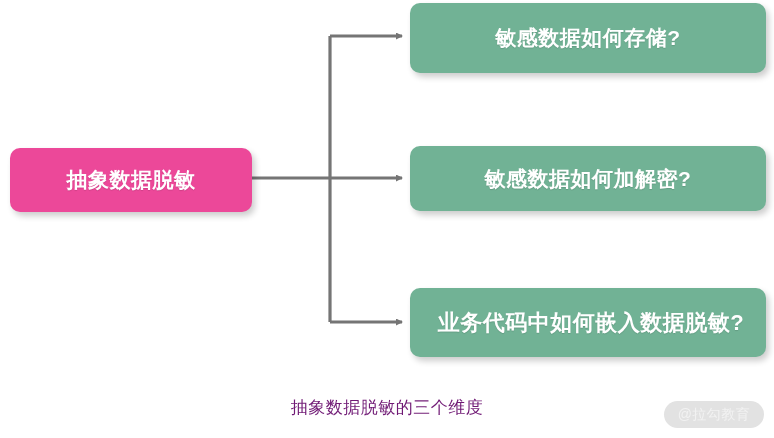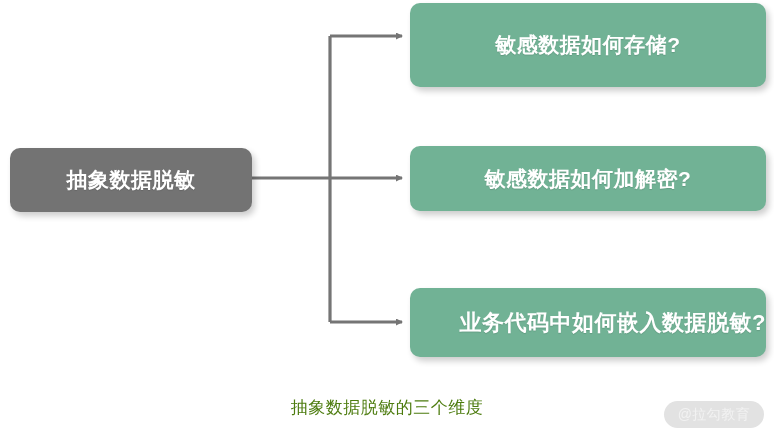--- a/index.html
+++ b/index.html
@@ -39,46 +39,46 @@
     font-weight: bold;
     letter-spacing: 0.5px;
     text-shadow: 0 1px 1px rgba(0,0,0,0.12);
   }
 
   .node-root {
     left: 10px;
     top: 148px;
     width: 242px;
     height: 64px;
-    background: #737373;
+    background: #ec4899;
     justify-content: center;
     font-size: 21px;
   }
 
   .node-branch {
     left: 410px;
     width: 356px;
     background: #71b295;
     justify-content: center;
     font-size: 21px;
   }
 
-  .branch-0 { top: 3px;   height: 84px; }
+  .branch-0 { top: 3px;   height: 70px; }
   .branch-1 { top: 146px; height: 65px; }
-  .branch-2 { top: 288px; height: 69px; justify-content: flex-end; padding-left: 6px; font-size: 22px; }
+  .branch-2 { top: 288px; height: 69px; justify-content: center; padding-left: 6px; font-size: 22px; }
 
   
   .caption {
     position: absolute;
     left: 0;
     top: 396px;
     width: 774px;
     text-align: center;
     font-size: 17px;
-    color: #4d7c0f;
+    color: #701a75;
     letter-spacing: 0.5px;
   }
 
   
   .watermark {
     position: absolute;
     left: 664px;
     top: 401px;
     width: 100px;
     height: 27px;

